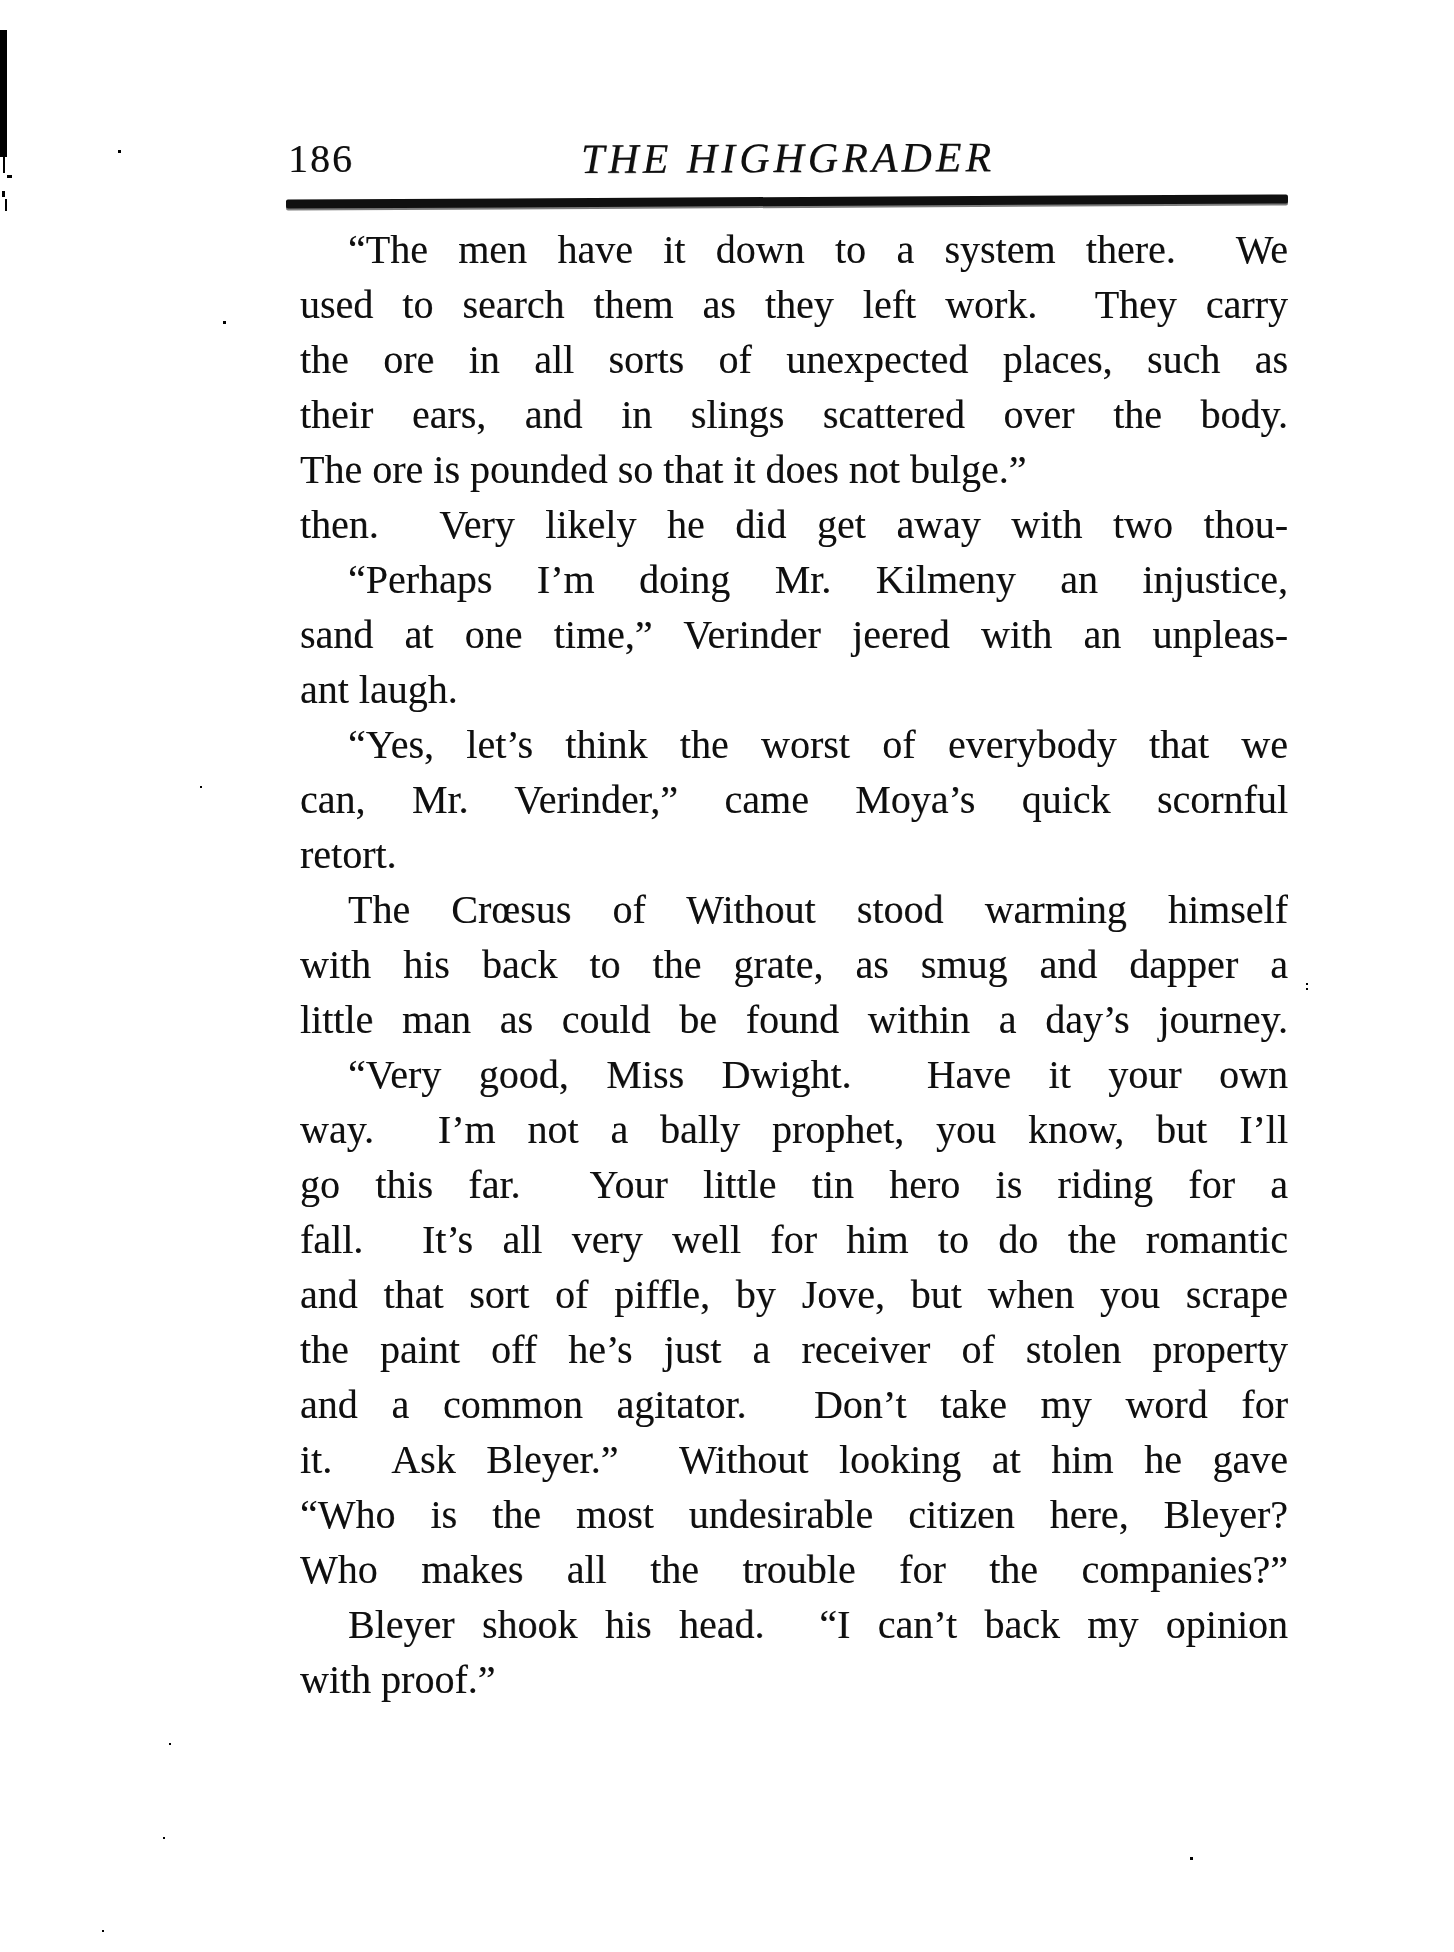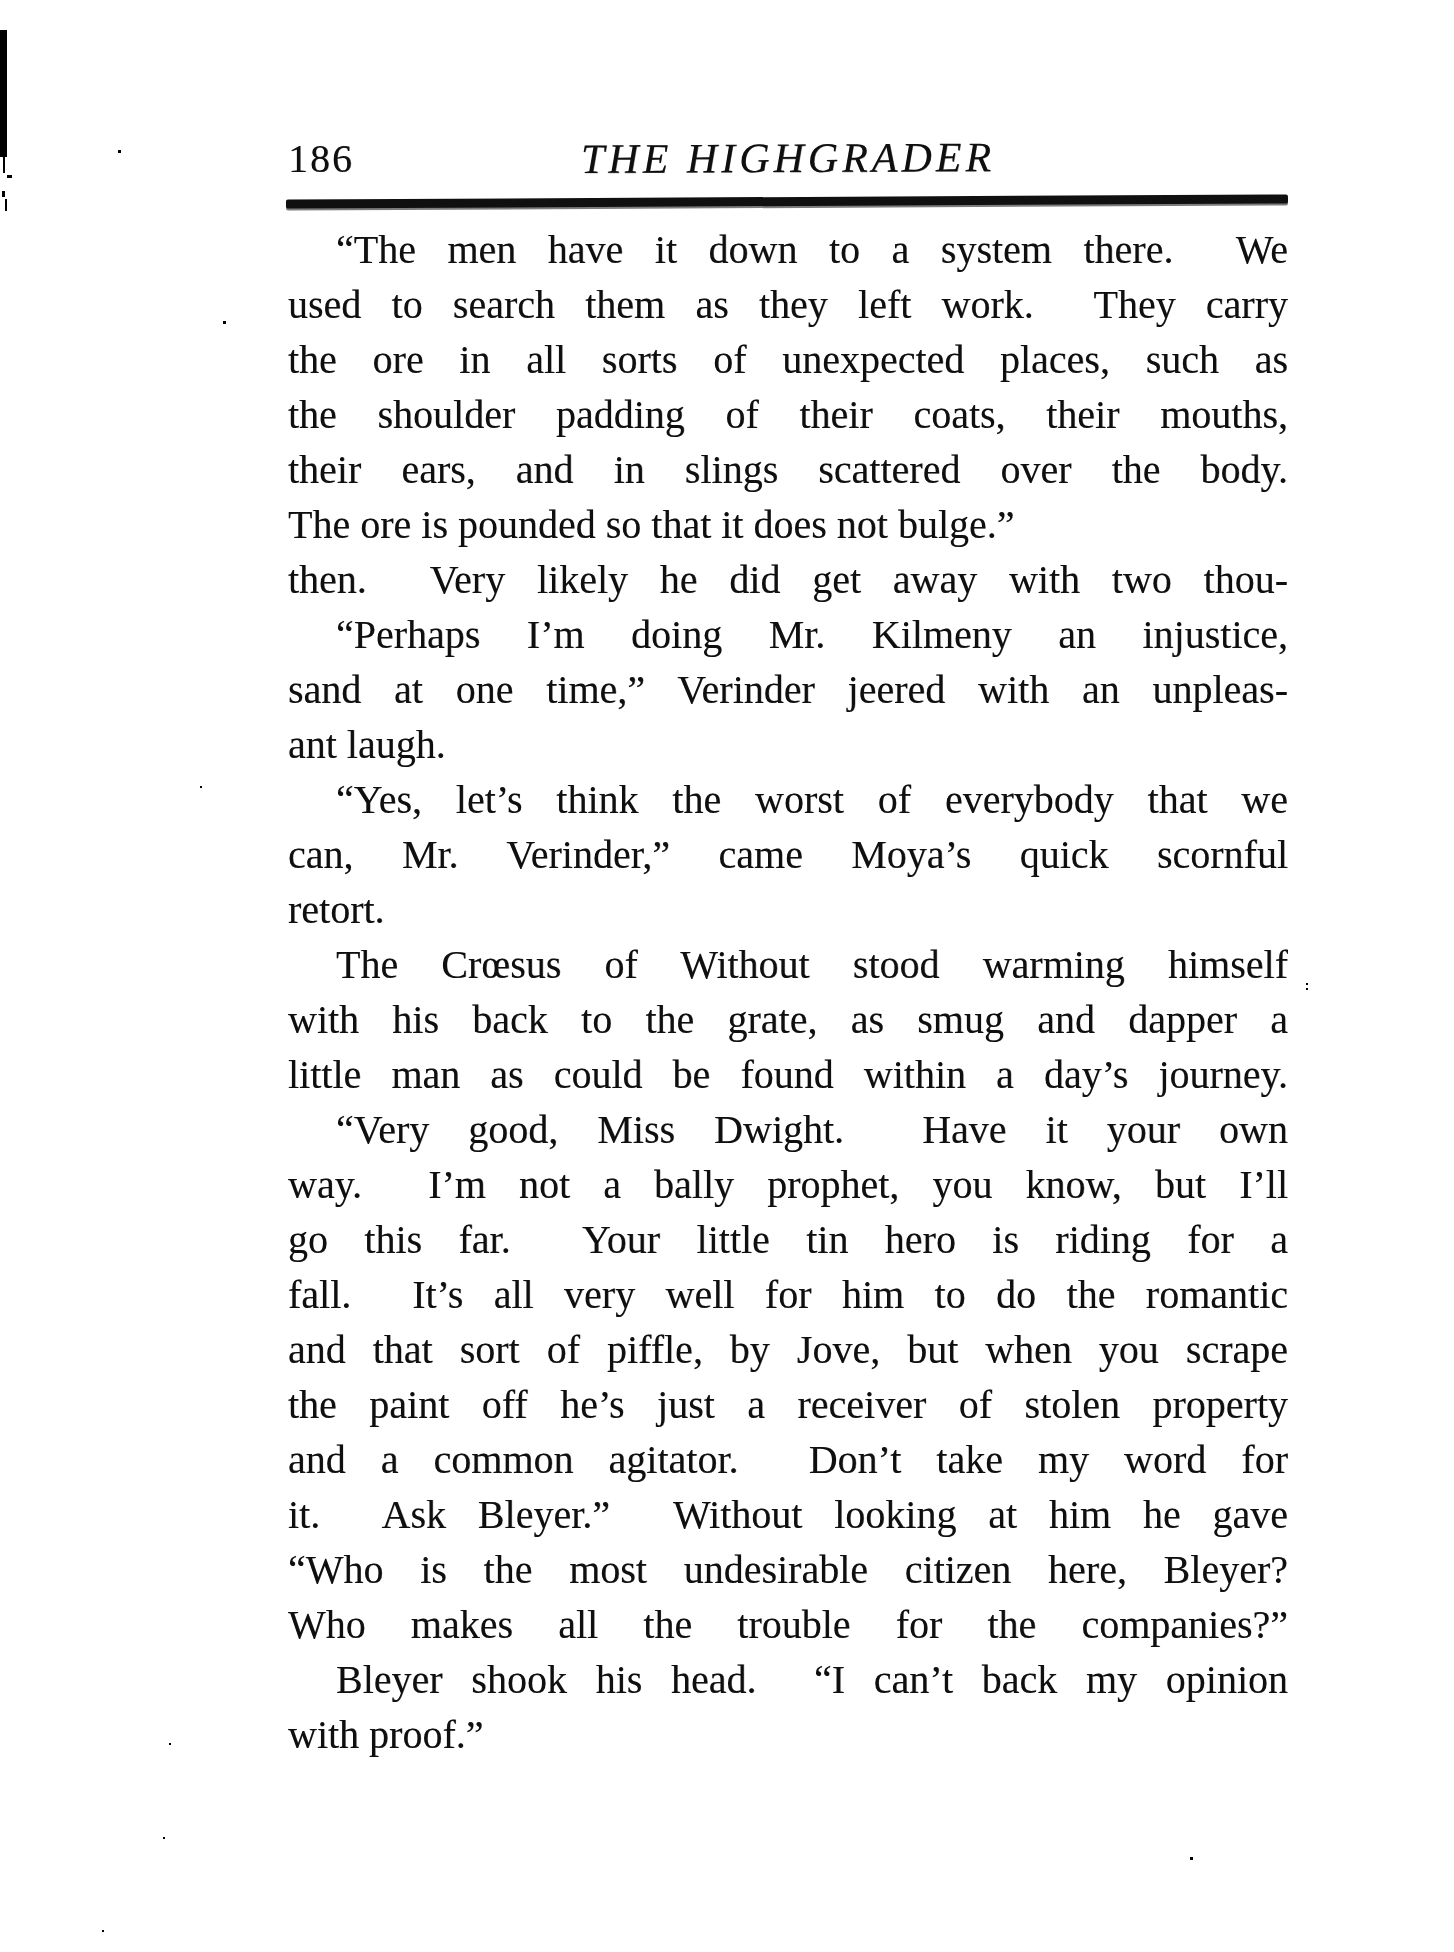--- a/index.html
+++ b/index.html
@@ -61,20 +61,21 @@
   .line {
     height: 55px;
     line-height: 55px;
     font-size: 40px;
     white-space: pre-wrap;
     overflow: hidden;
     text-align: justify;
     text-align-last: justify;
     text-justify: inter-word;
     text-shadow: 0.35px 0.35px 0 rgba(0,0,0,0.4);
+    margin-left: 12px;
   }
   .line.first { text-indent: 48px; }
   .line.last  { text-align-last: left; }
   
   .artifact { position: absolute; background: #000; }
 </style>
 </head>
 <body>
 
 <div id="page">
@@ -82,21 +83,20 @@
   <div id="page-number">186</div>
   <div id="running-title">THE HIGHGRADER</div>
   <div id="header-rule"></div>
 
   <div id="page-body">
 
     <div>
       <div class="line first">“The men have it down to a system there.  We</div>
       <div class="line">used to search them as they left work.  They carry</div>
       <div class="line">the ore in all sorts of unexpected places, such as</div>
-      <div class="line">the shoulder padding of their coats, their mouths,</div>
       <div class="line">their ears, and in slings scattered over the body.</div>
       <div class="line last">The ore is pounded so that it does not bulge.”</div>
     </div>
 
     <div>
       <div class="line">then.  Very likely he did get away with two thou-</div>
       <div class="line first">“Perhaps I’m doing Mr. Kilmeny an injustice,</div>
       <div class="line">sand at one time,” Verinder jeered with an unpleas-</div>
       <div class="line last">ant laugh.</div>
     </div>

